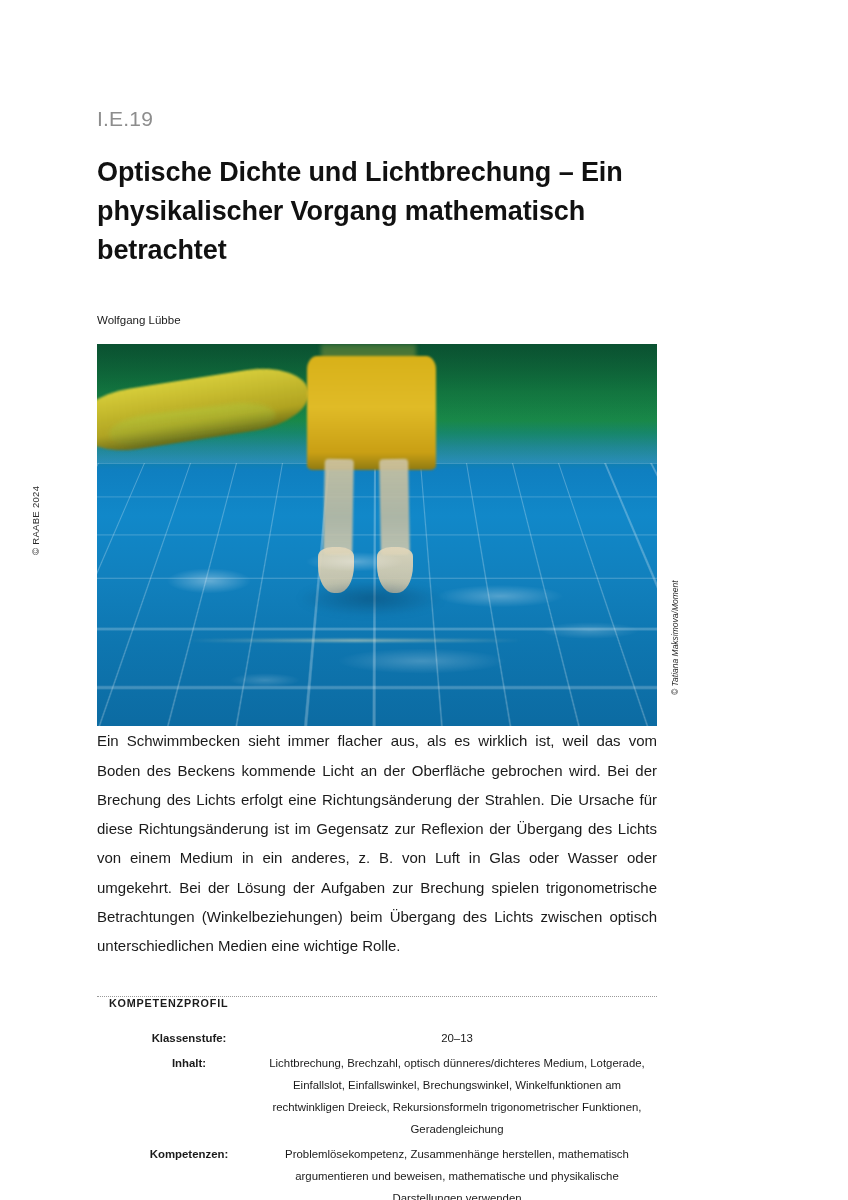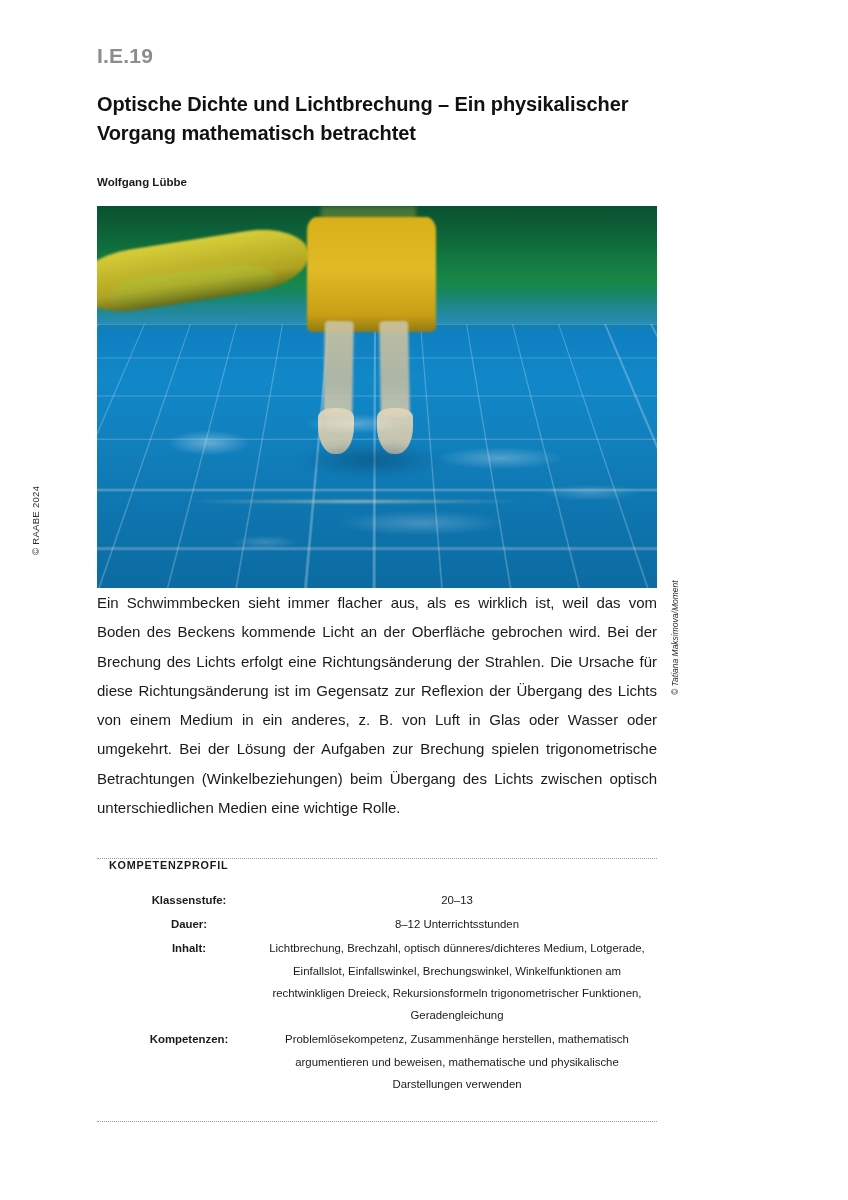--- a/index.html
+++ b/index.html
@@ -33,47 +33,47 @@
   }
 
   .content {
     position: absolute;
     left: 97px;
     top: 0;
     width: 560px;
   }
 
   .code-line {
-    margin-top: 44px;
+    margin-top: 107px;
     font-size: 21px;
-    font-weight: bold;
+    font-weight: normal;
     color: #8d8d8d;
     letter-spacing: 0.2px;
   }
 
   .subject {
     margin-top: 20px;
     font-size: 14.5px;
     font-weight: bold;
     color: #1a1a1a;
   }
 
   .title {
     margin-top: 22px;
-    font-size: 20px;
+    font-size: 27px;
     font-weight: bold;
     line-height: 1.45;
     color: #111111;
     letter-spacing: -0.1px;
   }
 
   .author {
-    margin-top: 28px;
+    margin-top: 44px;
     font-size: 11.5px;
-    font-weight: bold;
+    font-weight: normal;
     color: #1a1a1a;
   }
 
   
   .figure {
     position: relative;
     margin-top: 18px;
     width: 560px;
     height: 382px;
     overflow: hidden;
@@ -310,24 +310,20 @@
 
     <div class="profile-heading">KOMPETENZPROFIL</div>
 
     <table class="profile">
       <tbody>
         <tr>
           <td class="label">Klassenstufe:</td>
           <td class="value">20–13</td>
         </tr>
         <tr>
-          <td class="label">Dauer:</td>
-          <td class="value">8–12 Unterrichtsstunden</td>
-        </tr>
-        <tr>
           <td class="label">Inhalt:</td>
           <td class="value">Lichtbrechung, Brechzahl, optisch dünneres/dichteres Medium, Lotgerade, Einfallslot, Einfallswinkel, Brechungswinkel, Winkelfunktionen am rechtwinkligen Dreieck, Rekursionsformeln trigonometrischer Funktionen, Geradengleichung</td>
         </tr>
         <tr>
           <td class="label">Kompetenzen:</td>
           <td class="value">Problemlösekompetenz, Zusammenhänge herstellen, mathematisch argumentieren und beweisen, mathematische und physikalische Darstellungen verwenden</td>
         </tr>
       </tbody>
     </table>
 

